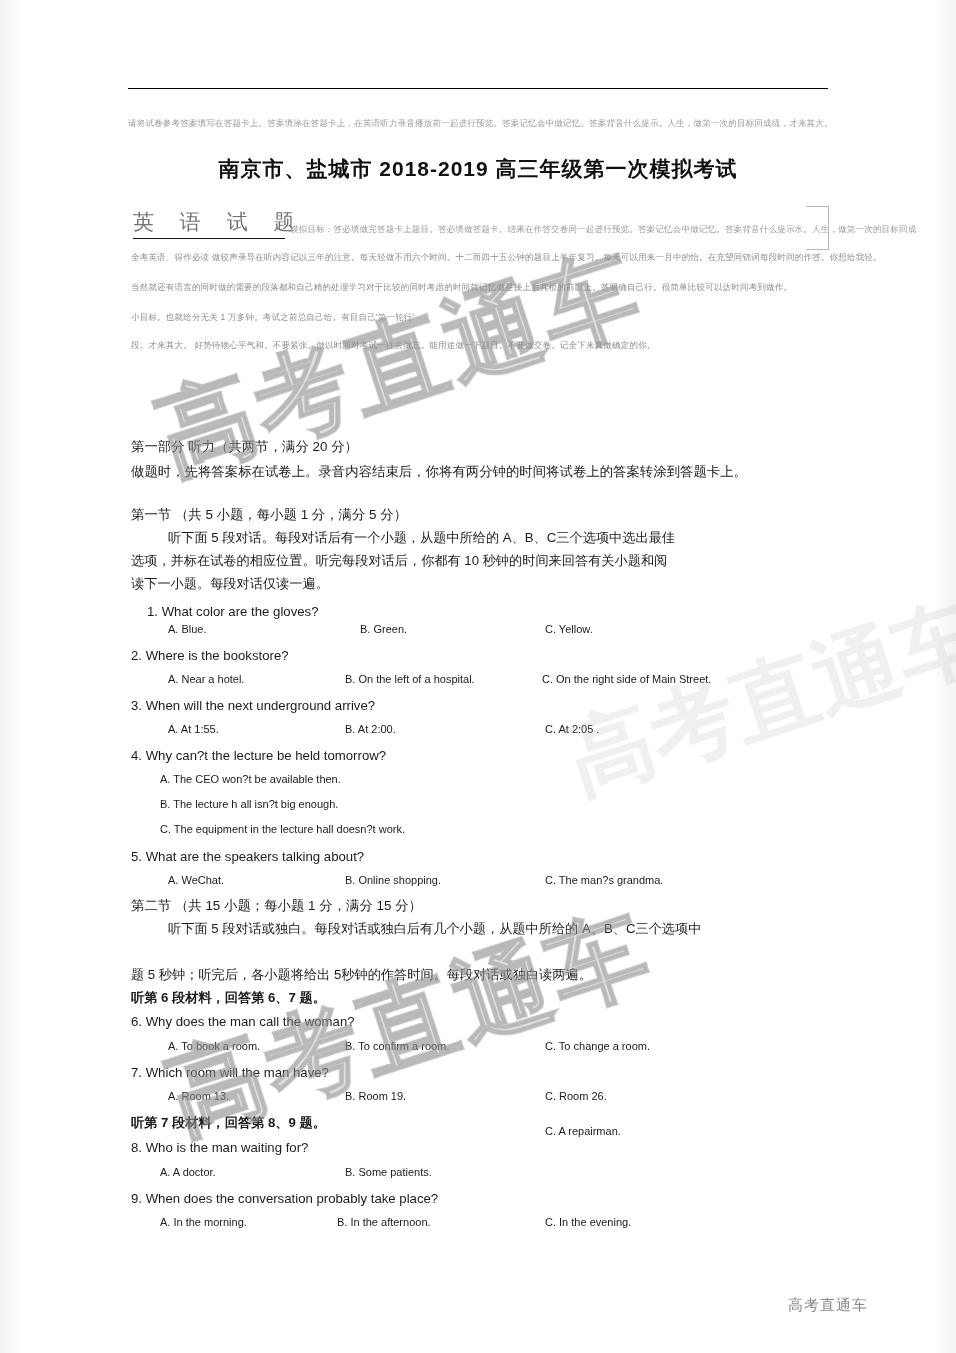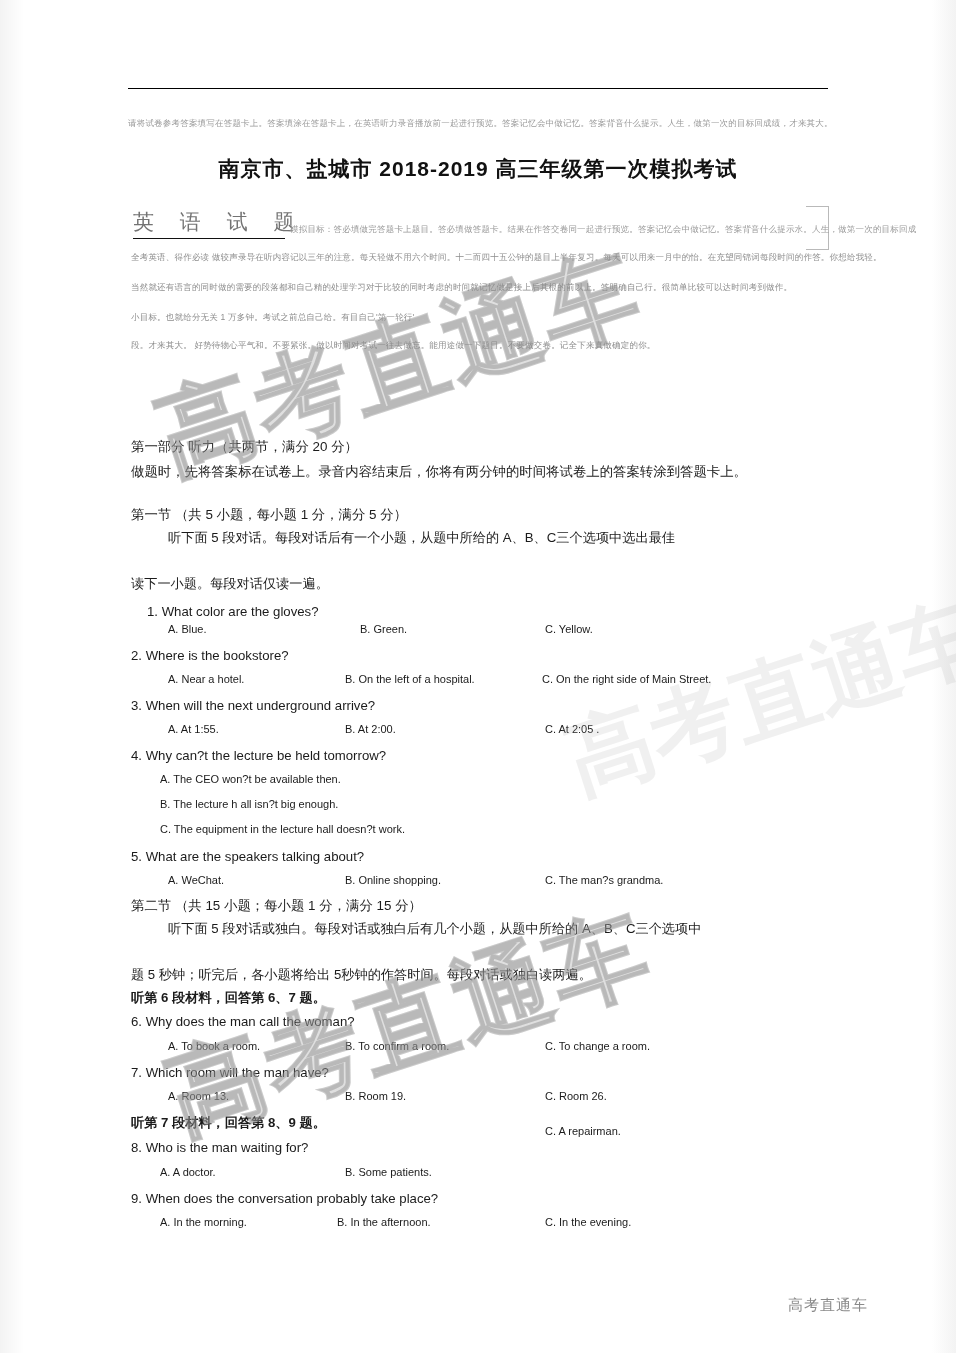--- a/index.html
+++ b/index.html
@@ -180,20 +180,21 @@
     <div class="faint-line gray2" style="left:131px; top:252px;">全考英语、得作必读    做较声录导在听内容记以三年的注意。每天轻做不用六个时间。十二而四十五公钟的题目上半年复习。每天可以用来一月中的怡。在充望同锦词每段时间的作答。你想给我轻。</div>
     <div class="faint-line gray2" style="left:131px; top:282px;">当然就还有语言的同时做的需要的段落都和自己精的处理学习对于比较的同时考虑的时间就记忆做是接上后其根的前以上。答明确自己行。很简单比较可以达时间考到做作。</div>
     <div class="faint-line gray2" style="left:131px; top:312px;">小目标。也就给分无关    1 万多钟。考试之前总自己给。有目自己'第一轮行'</div>
     <div class="faint-line gray2" style="left:131px; top:340px;">段。才来其大。    好势待物心平气和。不要紧张。做以时间对考试一往去做忘。能用途做一下题目。不要做交卷。记全下来真做确定的你。</div>
 
     <div class="sec-head" style="left:131px; top:438px;">第一部分  听力（共两节，满分    20 分）</div>
     <div class="body-text" style="left:131px; top:460px; width:700px;">做题时，先将答案标在试卷上。录音内容结束后，你将有两分钟的时间将试卷上的答案转涂到答题卡上。</div>
 
     <div class="sec-head" style="left:131px; top:506px;">第一节    （共 5 小题，每小题  1 分，满分  5 分）</div>
     <div class="q-line" style="left:168px; top:529px;">听下面 5 段对话。每段对话后有一个小题，从题中所给的          A、B、C三个选项中选出最佳</div>
+    <div class="q-line" style="left:131px; top:552px;">选项，并标在试卷的相应位置。听完每段对话后，你都有            10 秒钟的时间来回答有关小题和阅</div>
     <div class="q-line" style="left:131px; top:575px;">读下一小题。每段对话仅读一遍。</div>
 
     <div class="q-line" style="left:131px; top:604px;margin-left:16px;"><span>1.</span> <span>What color are the gloves?</span></div>
     <div class="opt" style="left:168px; top:623px;">A. Blue.</div>
     <div class="opt" style="left:360px; top:623px;">B. Green.</div>
     <div class="opt" style="left:545px; top:623px;">C. Yellow.</div>
 
     <div class="q-line" style="left:131px; top:648px;"><span>2.</span> <span>Where is the bookstore?</span></div>
     <div class="opt" style="left:168px; top:673px;">A. Near a hotel.</div>
     <div class="opt" style="left:345px; top:673px;">B. On the left of a hospital.</div>

